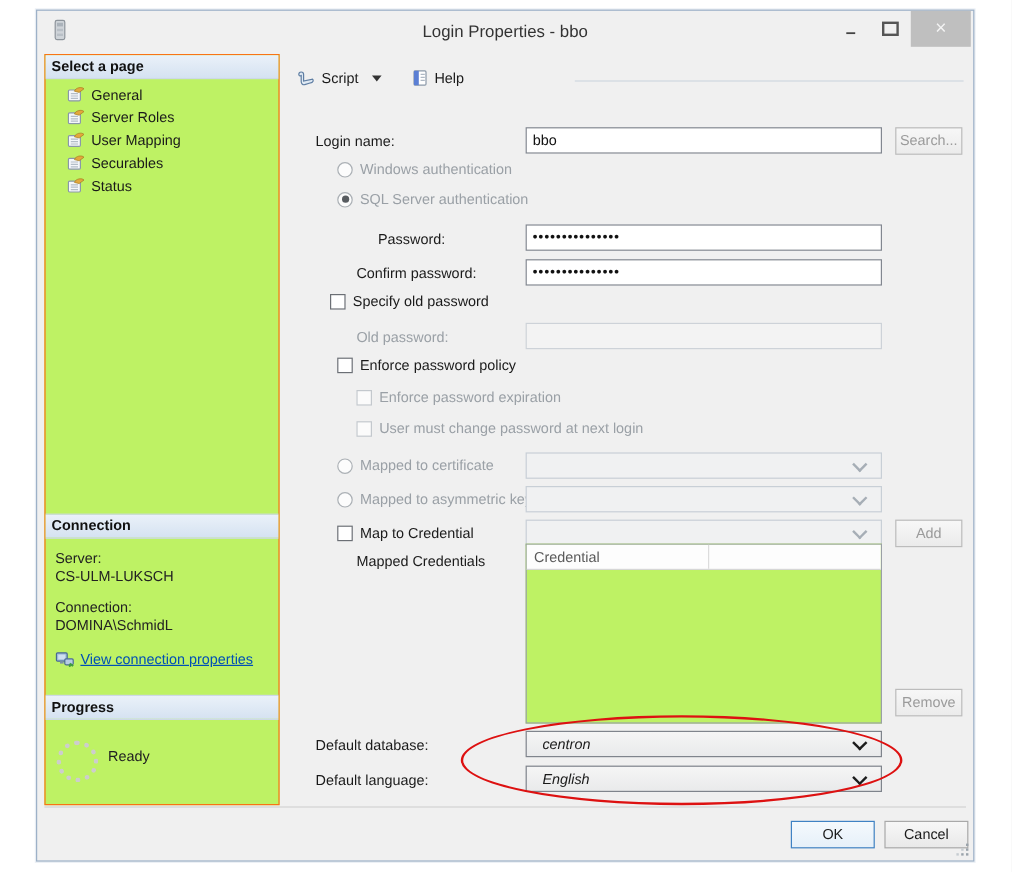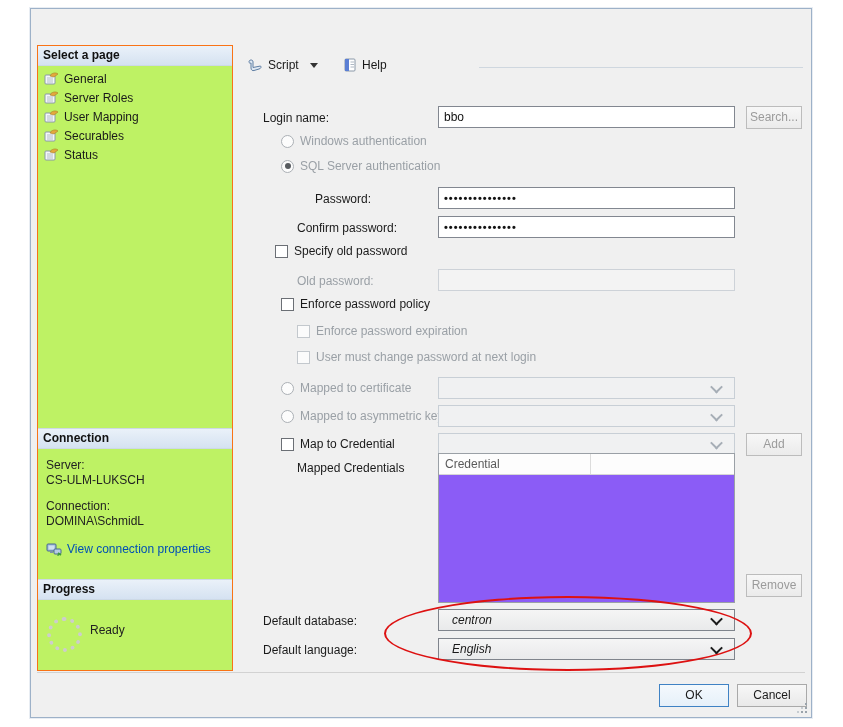--- a/index.html
+++ b/index.html
@@ -28,28 +28,28 @@
     position:absolute;left:6px;top:36px;width:196px;height:626px;
     background:#bef264;border:1px solid #f97316;box-sizing:border-box;
   }
   .s-header{
     height:19px;line-height:19px;padding-left:5px;font-weight:bold;color:#111;
     background:linear-gradient(#eaf1f9,#d5e2f1);
     border-bottom:1px solid #cdd9e6;border-top:1px solid #cdd9e6;
   }
   .s-header.first{border-top:none;}
   .tree{padding-top:3px;}
-  .tree-item{display:flex;align-items:center;gap:5px;height:19px;padding-left:6px;cursor:default;}
+  .tree-item{display:flex;align-items:center;gap:5px;height:19px;padding-left:18px;cursor:default;}
   .sec{position:absolute;left:0;right:0;}
   .sec-connection{top:382px;}
   .sec-progress{top:533px;}
   .s-body{padding:9px 8px 0 8px;line-height:15px;color:#222;}
   .s-gap{height:11px;}
   .s-link-row{display:flex;align-items:center;gap:5px;margin-top:13px;}
-  .s-link{color:#0050b5;cursor:pointer;}
+  .s-link{color:#0050b5;text-decoration:underline;cursor:pointer;}
   .spinner{
     position:absolute;left:9px;top:17px;width:27px;height:27px;border-radius:50%;
     border:4px dotted #cdcdcd;
   }
   .ready-label{position:absolute;left:52px;top:23px;color:#222;}
   
   .main{position:absolute;left:208px;top:36px;width:566px;height:626px;}
   .toolbar{position:absolute;top:8px;left:0;right:0;height:28px;}
   .tb-btn{position:absolute;display:flex;align-items:center;gap:5px;height:24px;padding:0 4px;cursor:default;}
   .tb-script{left:4px;}
@@ -78,21 +78,21 @@
     border:1px solid #bcbcbc;background:linear-gradient(#f7f7f7,#ebebeb);
     color:#9b9b9b;text-align:center;line-height:21px;cursor:default;
   }
   .ctl-row{position:absolute;display:flex;align-items:center;gap:6px;white-space:nowrap;}
   .check{width:13px;height:13px;box-sizing:border-box;border:1px solid #6b6f75;background:#fff;flex:0 0 auto;}
   .check.dis{border-color:#c3c8cd;background:#fbfbfb;}
   .radio{width:13px;height:13px;box-sizing:border-box;border:1px solid #abb0b5;border-radius:50%;background:#fcfcfc;position:relative;flex:0 0 auto;}
   .radio.sel::after{content:"";position:absolute;left:2.5px;top:2.5px;width:6px;height:6px;border-radius:50%;background:#585c60;}
   .credtable{
     position:absolute;left:199px;top:408px;width:297px;height:150px;box-sizing:border-box;
-    border:1px solid #9aa0a6;background:#8b5cf6;
+    border:1px solid #9aa0a6;background:#bef264;
   }
   .thead{display:flex;height:21px;box-sizing:border-box;background:#fdfdfd;border-bottom:1px solid #d6d6d6;color:#5a5a5a;}
   .th{padding:3px 6px;box-sizing:border-box;}
   .th-credential{width:152px;border-right:1px solid #dcdcdc;}
   .th-provider{flex:1;}
   .tbody{position:absolute;top:21px;bottom:0;left:0;right:0;}
   
   .footer-line{position:absolute;left:6px;right:6px;top:663px;border-top:1px solid #d2d2d2;}
   .fbtn{
     position:absolute;top:675px;width:70px;height:23px;box-sizing:border-box;text-align:center;line-height:21px;
@@ -110,20 +110,38 @@
     position:absolute;left:353px;top:587px;width:364px;height:71px;
     border:2.5px solid #dd1111;border-radius:50%;pointer-events:none;z-index:6;
   }
   svg{display:block;}
 </style>
 </head>
 <body>
 
 <div class="window">
 
+  <div class="titlebar">
+    <span class="title-icon">
+      <svg width="14" height="20" viewBox="0 0 14 20">
+        <rect x="3" y="2" width="8" height="16" rx="1.5" fill="#cfd4d9" stroke="#8d949b"></rect>
+        <rect x="4.5" y="4" width="5" height="3" fill="#aab2ba"></rect>
+        <rect x="4.5" y="9" width="5" height="2" fill="#b8bfc6"></rect>
+        <rect x="4.5" y="13" width="5" height="2" fill="#b8bfc6"></rect>
+      </svg>
+    </span>
+    <div class="title">Login Properties - bbo</div>
+    <div class="controls">
+      <div class="wbtn btn-min">–</div>
+      <div class="wbtn btn-max">
+          <span class="max-glyph"></span>
+        </div>
+      <div class="wbtn btn-close">×</div>
+    </div>
+  </div>
 
   <div class="sidebar">
     <div class="s-header first">Select a page</div>
     <div class="tree">
       <div class="tree-item">
         <span>
             <svg width="15" height="13" viewBox="0 0 15 13">
               <rect x="1" y="3" width="10" height="9" rx="1" fill="#f4f7fa" stroke="#8a98a8"></rect>
               <line x1="3" y1="6" x2="9" y2="6" stroke="#b3bdc8"></line>
               <line x1="3" y1="8" x2="9" y2="8" stroke="#b3bdc8"></line>

